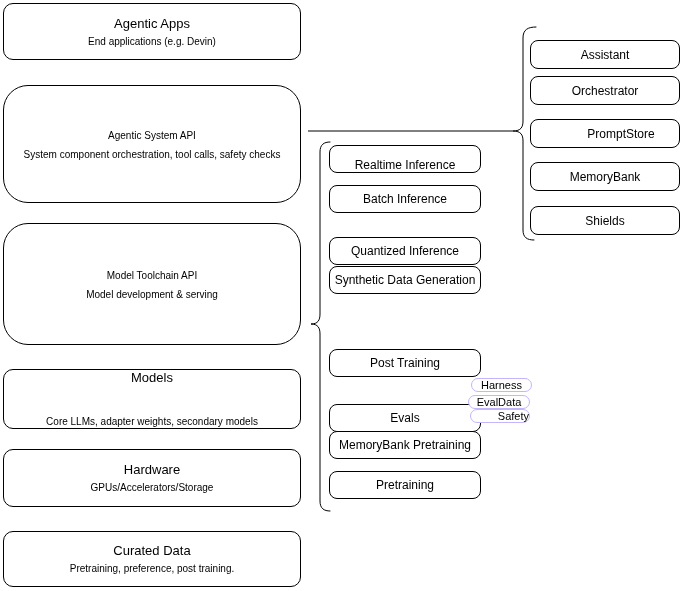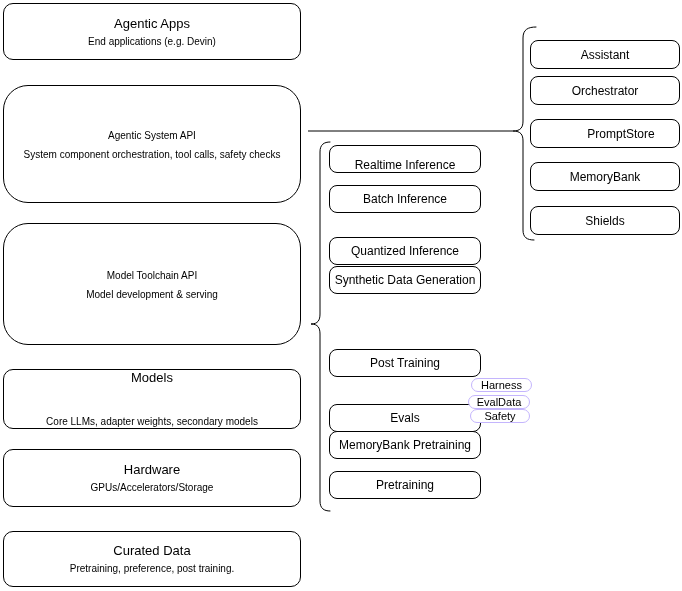--- a/index.html
+++ b/index.html
@@ -124,21 +124,21 @@
   <div class="box mbox" style="top:471px;">
     <span>Pretraining</span>
   </div>
 
   <div class="oval" style="left:471px; top:378px; width:61px;">
     <span>Harness</span>
   </div>
   <div class="oval" style="left:468px; top:395px; width:62px;">
     <span>EvalData</span>
   </div>
-  <div class="oval" style="left:470px; top:409px; width:60px;">
+  <div class="oval" style="left:470px; top:409px; width:60px;justify-content:flex-end;">
     <span>Safety</span>
   </div>
 
   <div class="box rbox" style="top:40px;">
     <span>Assistant</span>
   </div>
   <div class="box rbox" style="top:76px;">
     <span>Orchestrator</span>
   </div>
   <div class="box rbox" style="top:119px;padding-left:32px;">

